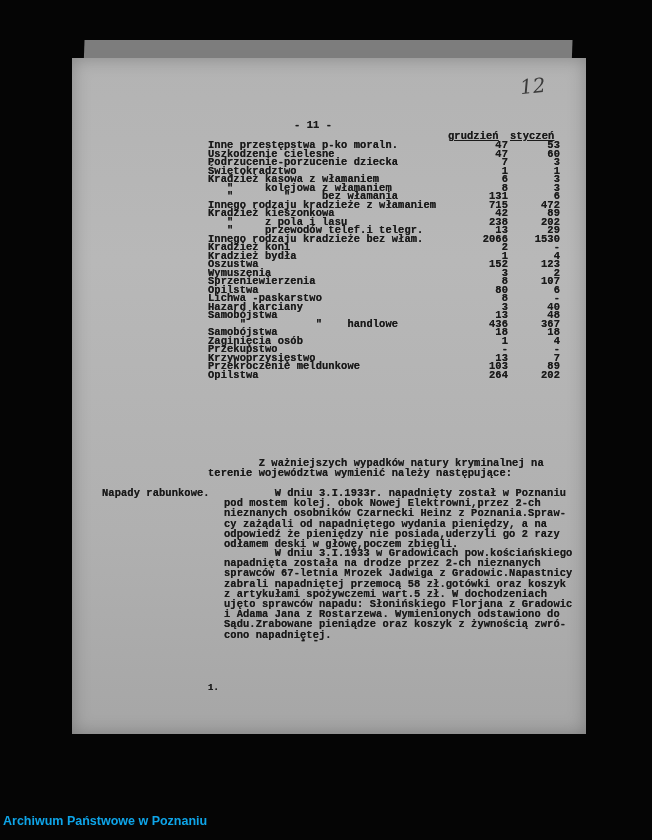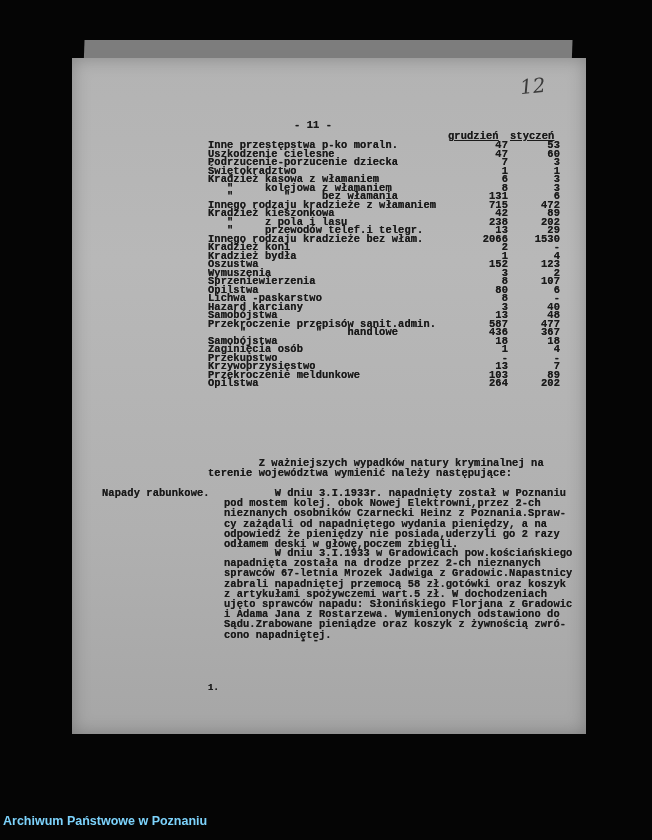--- a/index.html
+++ b/index.html
@@ -22,21 +22,21 @@
   .row .label { position:absolute; left:0; }
   .row .v1 { position:absolute; right:60px; text-align:right; width:50px; }
   .row .v2 { position:absolute; right:8px; text-align:right; width:50px; }
   .intro { position:absolute; left:208px; top:458px; width:360px; white-space:pre; }
   .side-label { position:absolute; left:102px; top:488px; }
   .para { position:absolute; left:224px; width:360px; white-space:pre; }
   .p1 { top:488px; }
   .p2 { top:548px; }
   .footer-dash { position:absolute; left:300px; top:635px; }
   .foot-mark { position:absolute; left:208px; top:683px; font-size:9px; }
-  .archive { position:absolute; left:3px; top:814px; color:#7dd3fc;
+  .archive { position:absolute; left:3px; top:814px; color:#0ea5e9;
              font-family:"Liberation Sans", sans-serif; font-size:12.5px; font-weight:bold; }
 </style>
 </head>
 <body>
 
 <div class="page-back"></div>
 <div class="page"></div>
 
 <div class="page-num-hand">12</div>
 <div class="typed pg-heading">- 11 -</div>
@@ -61,21 +61,20 @@
     <div class="row"><span class="label">Innego rodzaju kradzieże bez włam.</span><span class="v1">2066</span><span class="v2">1530</span></div>
     <div class="row"><span class="label">Kradzież koni</span><span class="v1">2</span><span class="v2">-</span></div>
     <div class="row"><span class="label">Kradzież bydła</span><span class="v1">1</span><span class="v2">4</span></div>
     <div class="row"><span class="label">Oszustwa</span><span class="v1">152</span><span class="v2">123</span></div>
     <div class="row"><span class="label">Wymuszenia</span><span class="v1">3</span><span class="v2">2</span></div>
     <div class="row"><span class="label">Sprzeniewierzenia</span><span class="v1">8</span><span class="v2">107</span></div>
     <div class="row"><span class="label">Opilstwa</span><span class="v1">80</span><span class="v2">6</span></div>
     <div class="row"><span class="label">Lichwa -paskarstwo</span><span class="v1">8</span><span class="v2">-</span></div>
     <div class="row"><span class="label">Hazard karciany</span><span class="v1">3</span><span class="v2">40</span></div>
     <div class="row"><span class="label">Samobójstwa</span><span class="v1">13</span><span class="v2">48</span></div>
-    <div class="row"><span class="label">Przekroczenie przepisów sanit.admin.</span><span class="v1">587</span><span class="v2">477</span></div>
     <div class="row"><span class="label">     "           "    handlowe</span><span class="v1">436</span><span class="v2">367</span></div>
     <div class="row"><span class="label">Samobójstwa</span><span class="v1">18</span><span class="v2">18</span></div>
     <div class="row"><span class="label">Zaginięcia osób</span><span class="v1">1</span><span class="v2">4</span></div>
     <div class="row"><span class="label">Przekupstwo</span><span class="v1">-</span><span class="v2">-</span></div>
     <div class="row"><span class="label">Krzywoprzysięstwo</span><span class="v1">13</span><span class="v2">7</span></div>
     <div class="row"><span class="label">Przekroczenie meldunkowe</span><span class="v1">103</span><span class="v2">89</span></div>
     <div class="row"><span class="label">Opilstwa</span><span class="v1">264</span><span class="v2">202</span></div>
   </div>
 
 <div class="typed intro">        Z ważniejszych wypadków natury kryminalnej na

